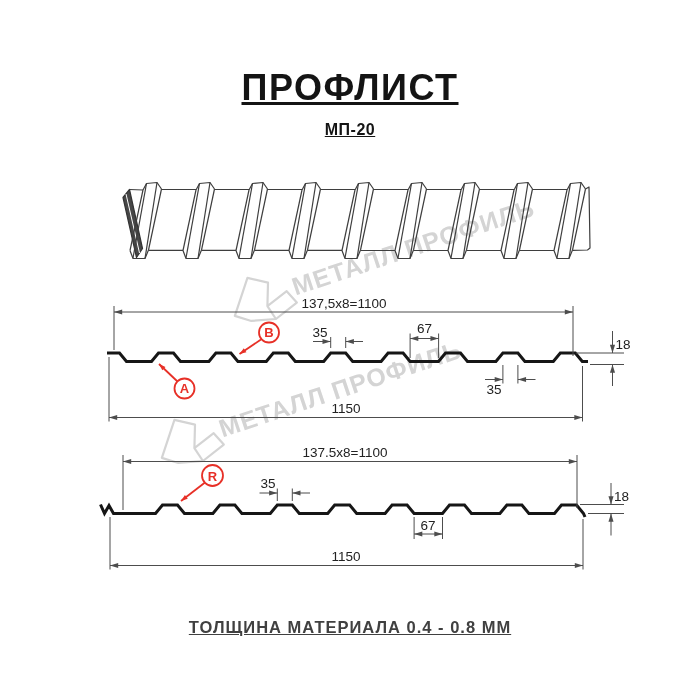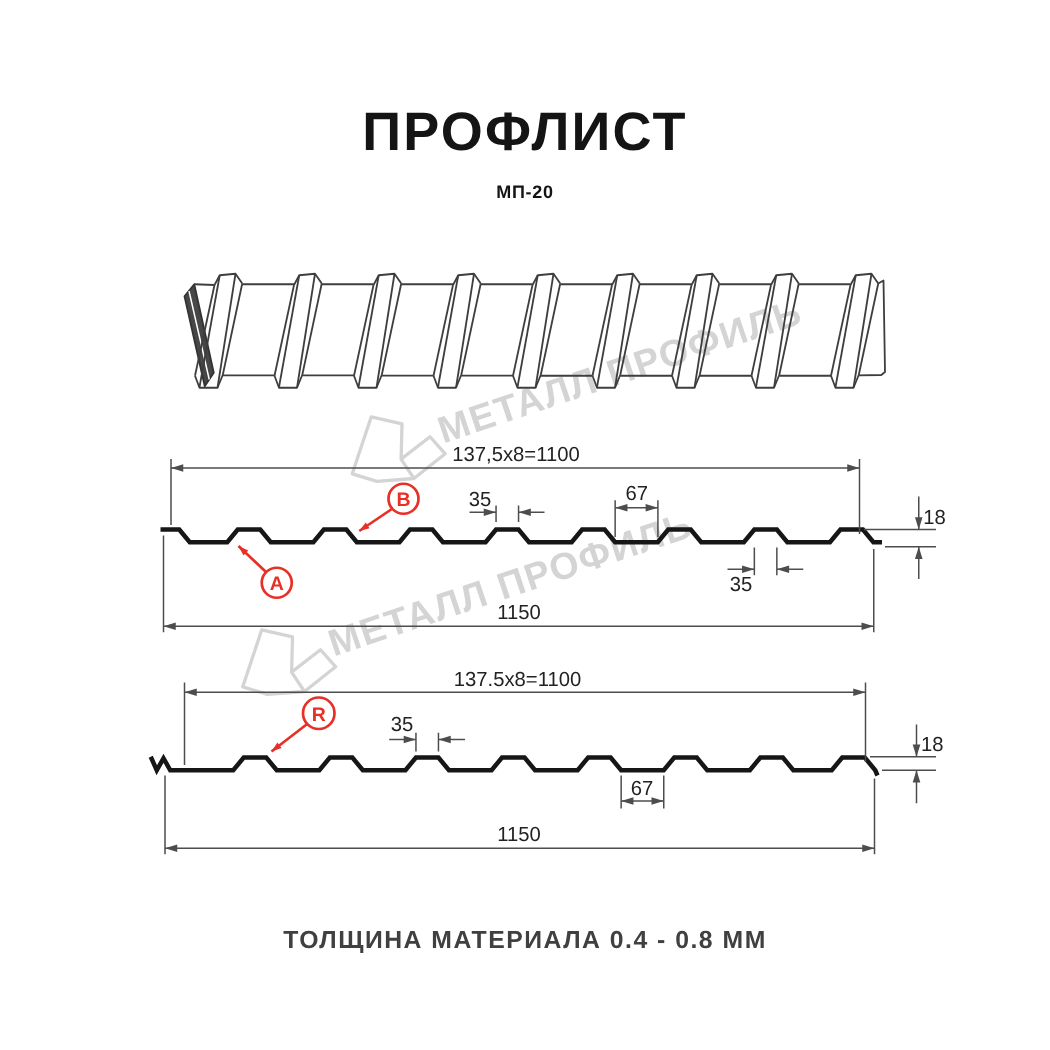--- a/index.html
+++ b/index.html
@@ -1,22 +1,22 @@
 <!DOCTYPE html>
 <html><head>
 <meta charset="utf-8">
 <style>
   html,body{margin:0;padding:0;}
   body{
     width:700px;height:700px;position:relative;background:#ffffff;overflow:hidden;
     font-family:"Liberation Sans", sans-serif;
   }
-  .abs{position:absolute;left:0;width:700px;text-align:center;line-height:1;}
+  .abs{position:absolute;left:0;width:700px;text-align:center;line-height:1;text-decoration:underline;}
   #title{top:70px;font-size:36px;font-weight:bold;letter-spacing:1.5px;color:#141414;}
-  #subtitle{top:122px;font-size:12px;font-weight:bold;letter-spacing:.5px;color:#141414;}
+  #subtitle{top:122px;font-size:16px;font-weight:bold;letter-spacing:.5px;color:#141414;}
   #footer{top:619px;font-size:16.5px;font-weight:bold;letter-spacing:1px;color:#404040;}
   svg{position:absolute;top:0;left:0;}
   .thin{stroke:#4d4d4d;stroke-width:1;fill:none;}
   .thick{stroke:#161616;stroke-width:3;fill:none;stroke-linejoin:miter;}
   .sheet{stroke:#3e3e3e;stroke-width:1.2;fill:none;stroke-linejoin:round;}
   .dimtxt{font-family:"Liberation Sans",sans-serif;font-size:13.5px;fill:#222;}
   .red{stroke:#e73027;fill:none;stroke-width:1.8;}
   .redtxt{font-family:"Liberation Sans",sans-serif;font-size:13px;font-weight:bold;fill:#e73027;}
   .wm-text{font-family:"Liberation Sans",sans-serif;font-size:25px;font-weight:bold;letter-spacing:1px;fill:#d4d4d4;}
   .wm-logo{stroke:#d4d4d4;stroke-width:2.2;fill:none;stroke-linejoin:round;}

